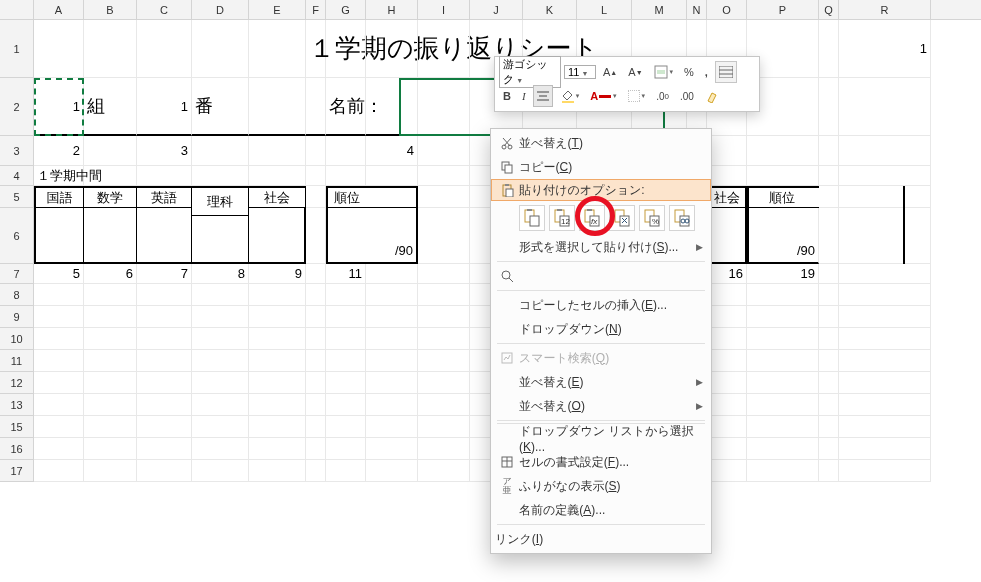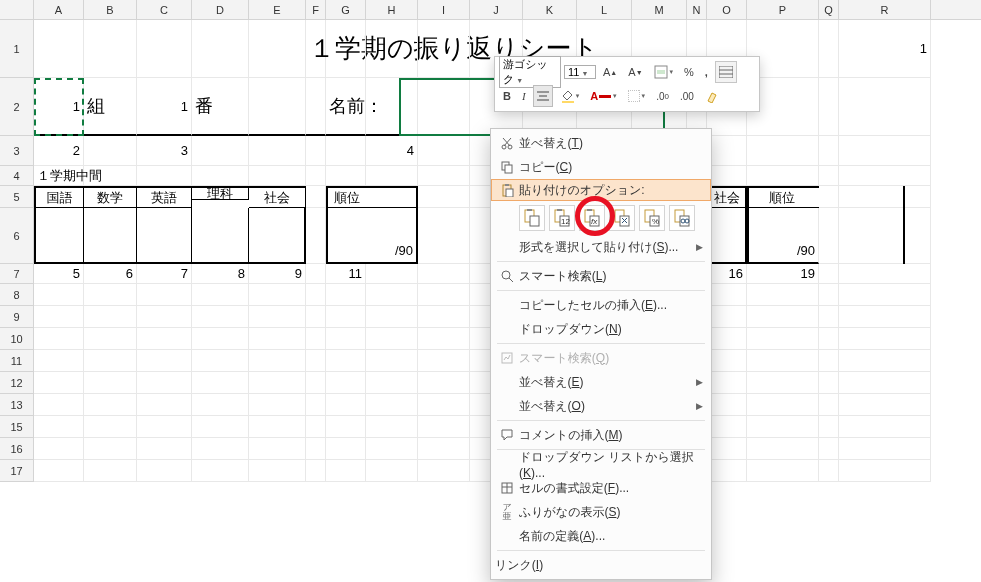--- a/index.html
+++ b/index.html
@@ -288,21 +288,21 @@
       <div class="cell" style="width: 40px; height: 20px;"></div>
       <div class="cell" style="width: 72px; height: 20px;"></div>
       <div class="cell" style="width: 20px; height: 20px;"></div>
       <div class="cell" style="width: 92px; height: 20px;"></div>
     </div>
     <div class="row" style="height: 22px;">
       <div class="row-h" style="height: 22px;">5</div>
       <div class="cell thin-b thick-l thin-r thick-t" style="width: 50px; height: 22px; justify-content: center;">国語</div>
       <div class="cell thin-b thin-r thick-t" style="width: 53px; height: 22px; justify-content: center;">数学</div>
       <div class="cell thin-b thin-r thick-t" style="width: 55px; height: 22px; justify-content: center;">英語</div>
-      <div class="cell thin-b thin-r thick-t" style="width: 57px; height: 14px; justify-content: center;">理科</div>
+      <div class="cell thin-b thin-r thick-t" style="width: 57px; height: 30px; justify-content: center;">理科</div>
       <div class="cell thin-b thin-r thick-t thick-r" style="width: 57px; height: 22px; justify-content: center;">社会</div>
       <div class="cell" style="width: 20px; height: 22px;"></div>
       <div class="cell thick-t thin-b thick-l" style="width: 40px; height: 22px; justify-content: center; overflow: visible; border-right: none;">順位</div>
       <div class="cell thick-t thin-b thick-r" style="width: 52px; height: 22px; border-left: none;"></div>
       <div class="cell" style="width: 52px; height: 22px;"></div>
       <div class="cell" style="width: 53px; height: 22px;"></div>
       <div class="cell" style="width: 54px; height: 22px;"></div>
       <div class="cell" style="width: 55px; height: 22px;"></div>
       <div class="cell" style="width: 55px; height: 22px;"></div>
       <div class="cell" style="width: 20px; height: 22px;"></div>
@@ -695,21 +695,20 @@
     <span class="cm-arrow">▶</span>
   </div>
   <div class="cm-sep"></div>
   <div class="cm-item">
     <span class="cm-icon">
       <svg width="14" height="14">
           <circle cx="6" cy="6" r="4" fill="none" stroke="#666"></circle>
           <line x1="9" y1="9" x2="13" y2="13" stroke="#666"></line>
         </svg>
     </span>
-    <span class="cm-label"><span>スマート検索(</span><span class="underline">L</span><span>)</span></span>
   </div>
   <div class="cm-sep"></div>
   <div class="cm-item">
     <span class="cm-icon"></span>
     <span class="cm-label"><span>コピーしたセルの挿入(</span><span class="underline">E</span><span>)...</span></span>
   </div>
   <div class="cm-item">
     <span class="cm-icon"></span>
     <span class="cm-label"><span>ドロップダウン(</span><span class="underline">N</span><span>)</span></span>
   </div>
@@ -727,28 +726,20 @@
     <span class="cm-icon"></span>
     <span class="cm-label"><span>並べ替え(</span><span class="underline">E</span><span>)</span></span>
     <span class="cm-arrow">▶</span>
   </div>
   <div class="cm-item">
     <span class="cm-icon"></span>
     <span class="cm-label"><span>並べ替え(</span><span class="underline">O</span><span>)</span></span>
     <span class="cm-arrow">▶</span>
   </div>
   <div class="cm-sep"></div>
-  <div class="cm-item">
-    <span class="cm-icon">
-      <svg width="14" height="14">
-          <path d="M2 2 h10 v7 h-5 l-3 3 v-3 h-2 z" fill="none" stroke="#666"></path>
-        </svg>
-    </span>
-    <span class="cm-label"><span>コメントの挿入(</span><span class="underline">M</span><span>)</span></span>
-  </div>
   <div class="cm-sep"></div>
   <div class="cm-item">
     <span class="cm-icon"></span>
     <span class="cm-label"><span>ドロップダウン リストから選択(</span><span class="underline">K</span><span>)...</span></span>
   </div>
   <div class="cm-item">
     <span class="cm-icon">
       <svg width="14" height="14">
           <rect x="2" y="2" width="10" height="10" fill="none" stroke="#666"></rect>
           <line x1="2" y1="6" x2="12" y2="6" stroke="#666"></line>

